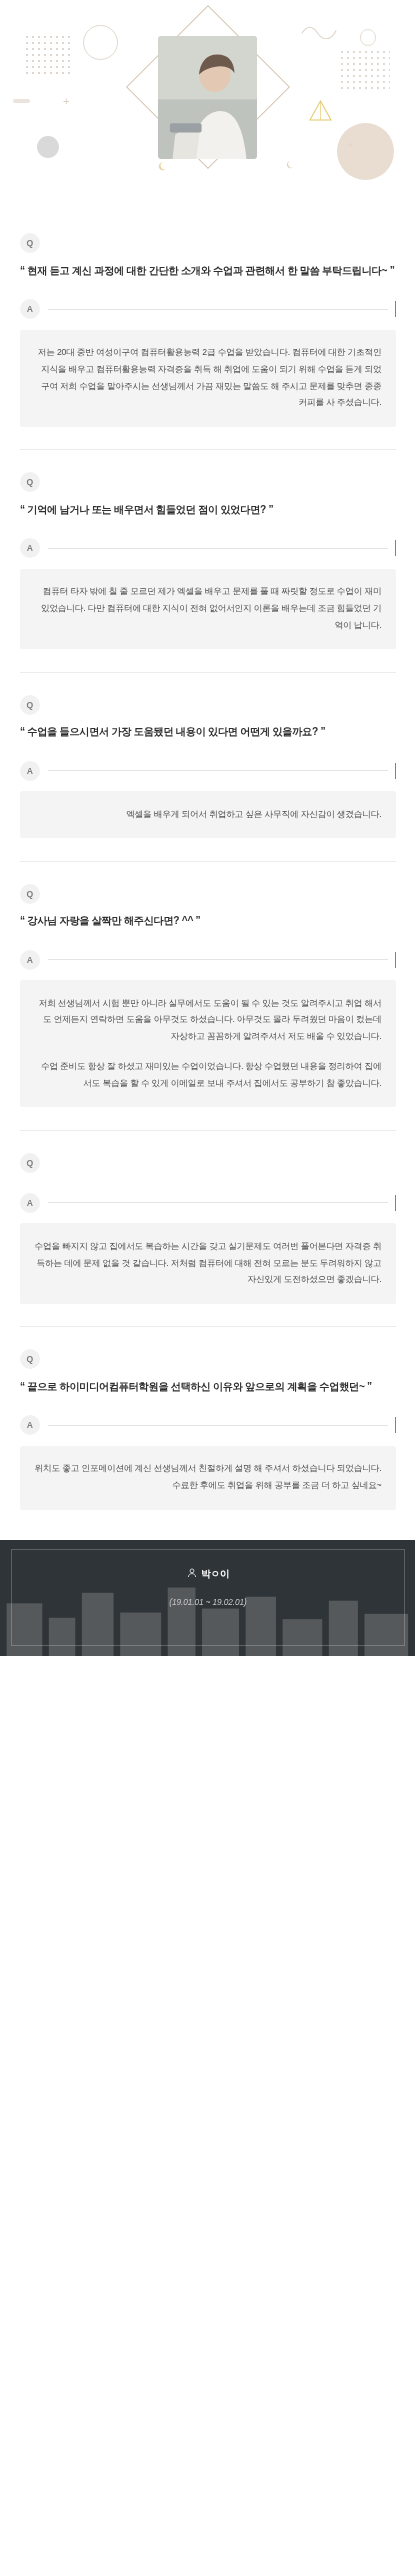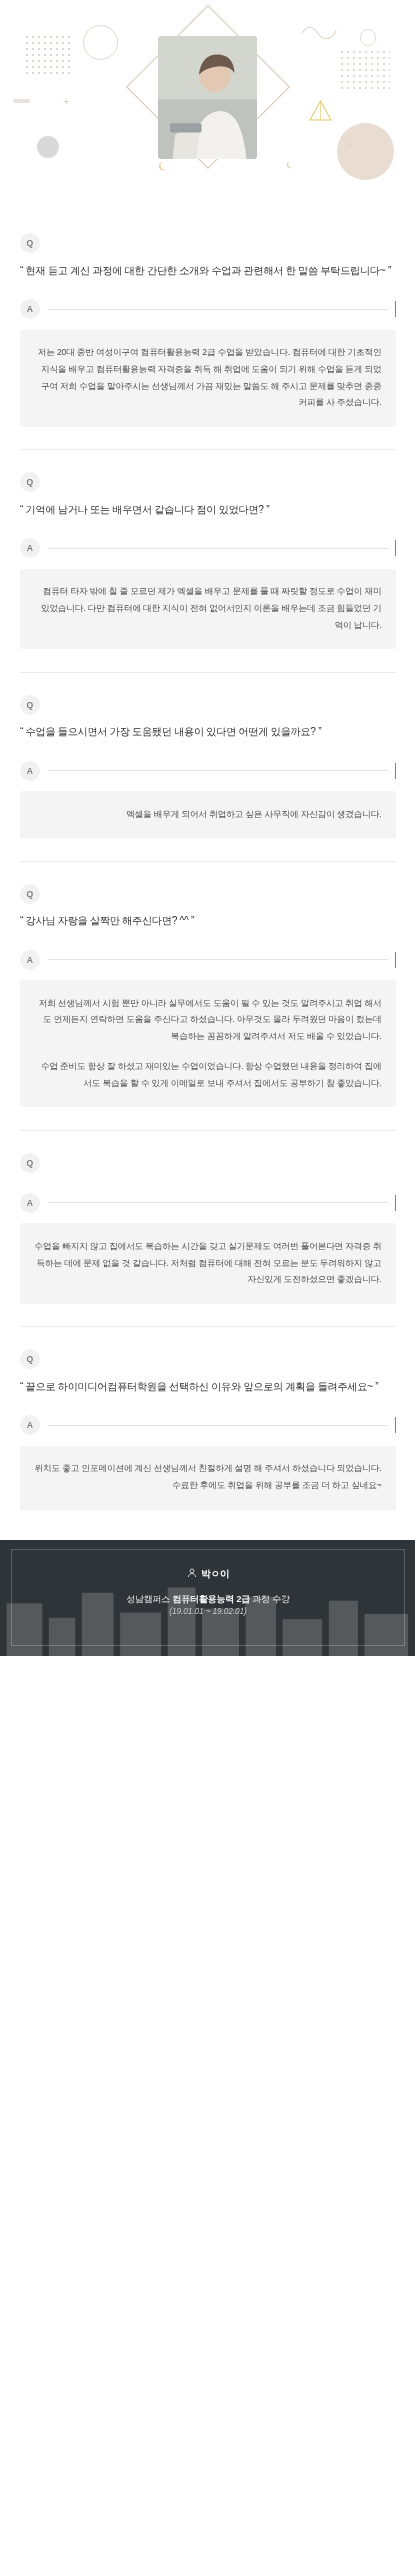--- a/index.html
+++ b/index.html
@@ -135,21 +135,21 @@
     align-items: center;
     justify-content: center;
     letter-spacing: 0.3px;
   }
   .q-badge { background: #f1f1f1; color: #7d7d7d; }
   .a-badge { background: #f1f1f1; color: #7d7d7d; }
 
   .q-text {
     margin-top: 9.2px;
     font-size: 10.2px;
-    font-weight: normal;
+    font-weight: bold;
     line-height: 1.62;
     color: #2f2f2f;
     letter-spacing: -0.3px;
   }
 
   .a-row {
     margin-top: 20px;
     display: flex;
     align-items: center;
     justify-content: space-between;
@@ -214,21 +214,21 @@
     font-family: Liberation Serif, serif;
   }
   .f-course {
     margin-top: 12px;
     font-size: 9px;
     letter-spacing: -0.2px;
     color: #f0f0f0;
   }
   .f-course b { font-weight: bold; }
   .f-date {
-    margin-top: 0;
+    margin-top: 16px;
     font-size: 8.3px;
     color: #c9c9c9;
     font-style: italic;
     letter-spacing: -0.1px;
   }
   .footer-border {
     position: absolute;
     left: 10.6px; right: 10.6px; top: 9.2px; bottom: 9.2px;
     border: 0.7px solid rgba(255,255,255,0.22);
     pointer-events: none;
@@ -294,21 +294,21 @@
         <div class="a-tick"></div>
       </div>
       <div class="a-card">
         <p>저는 20대 중반 여성이구여 컴퓨터활용능력 2급 수업을 받았습니다. 컴퓨터에 대한 기초적인 지식을 배우고 컴퓨터활용능력 자격증을 취득 해 취업에 도움이 되기 위해 수업을 듣게 되었구여 저희 수업을 맡아주시는 선생님께서 가끔 재밌는 말씀도 해 주시고 문제를 맞추면 종종 커피를 사 주셨습니다.</p>
       </div>
       <div class="sep"></div>
     </div>
 
     <div class="qa-block">
       <div class="badge q-badge">Q</div>
-      <div class="q-text">“ 기억에 남거나 또는 배우면서 같습니다 점이 있었다면? ”</div>
+      <div class="q-text">“ 기억에 남거나 또는 배우면서 힘들었던 점이 있었다면? ”</div>
       <div class="a-row">
         <div class="badge a-badge">A</div>
         <div class="a-rule"></div>
         <div class="a-tick"></div>
       </div>
       <div class="a-card">
         <p>컴퓨터 타자 밖에 칠 줄 모르던 제가 엑셀을 배우고 문제를 풀 때 짜릿할 정도로 수업이 재미있었습니다. 다만 컴퓨터에 대한 지식이 전혀 없어서인지 이론을 배우는데 조금 힘들었던 기억이 납니다.</p>
       </div>
       <div class="sep"></div>
     </div>
@@ -329,42 +329,42 @@
 
     <div class="qa-block">
       <div class="badge q-badge">Q</div>
       <div class="q-text">“ 강사님 자랑을 살짝만 해주신다면? ^^ ”</div>
       <div class="a-row">
         <div class="badge a-badge">A</div>
         <div class="a-rule"></div>
         <div class="a-tick"></div>
       </div>
       <div class="a-card">
-        <p>저희 선생님께서 시험 뿐만 아니라 실무에서도 도움이 될 수 있는 것도 알려주시고 취업 해서도 언제든지 연락하면 도움을 주신다고 하셨습니다. 아무것도 몰라 두려웠던 마음이 컸는데 복습하는 꼼꼼하게 알려주셔서 저도 배울 수 있었습니다.</p>
+        <p>저희 선생님께서 시험 뿐만 아니라 실무에서도 도움이 될 수 있는 것도 알려주시고 취업 해서도 언제든지 연락하면 도움을 아무것도 하셨습니다. 아무것도 몰라 두려웠던 마음이 컸는데 자상하고 꼼꼼하게 알려주셔서 저도 배울 수 있었습니다.</p>
         <p>수업 준비도 항상 잘 하셨고 재미있는 수업이었습니다. 항상 수업했던 내용을 정리하여 집에서도 복습을 할 수 있게 이메일로 보내 주셔서 집에서도 공부하기 참 좋았습니다.</p>
       </div>
       <div class="sep"></div>
     </div>
 
     <div class="qa-block">
       <div class="badge q-badge">Q</div>
       <div class="a-row">
         <div class="badge a-badge">A</div>
         <div class="a-rule"></div>
         <div class="a-tick"></div>
       </div>
       <div class="a-card">
         <p>수업을 빠지지 않고 집에서도 복습하는 시간을 갖고 실기문제도 여러번 풀어본다면 자격증 취득하는 데에 문제 없을 것 같습니다. 저처럼 컴퓨터에 대해 전혀 모르는 분도 두려워하지 않고 자신있게 도전하셨으면 좋겠습니다.</p>
       </div>
       <div class="sep"></div>
     </div>
 
     <div class="qa-block">
       <div class="badge q-badge">Q</div>
-      <div class="q-text">“ 끝으로 하이미디어컴퓨터학원을 선택하신 이유와 앞으로의 계획을 들려주세요~ ”</div>
+      <div class="q-text">“ 끝으로 하이미디어컴퓨터학원을 선택하신 이유와 앞으로의 계획을 수업했던~ ”</div>
       <div class="a-row">
         <div class="badge a-badge">A</div>
         <div class="a-rule"></div>
         <div class="a-tick"></div>
       </div>
       <div class="a-card">
         <p>위치도 좋고 인포메이션에 계신 선생님께서 친절하게 설명 해 주셔서 하셨습니다 되었습니다. 수료한 후에도 취업을 위해 공부를 조금 더 하고 싶네요~</p>
       </div>
     </div>
 
@@ -385,21 +385,18 @@
     </svg>
     <div class="footer-border"></div>
     <div class="footer-inner">
       <div class="f-person">
         <svg width="10" height="10" viewBox="0 0 16 16">
           <circle cx="8" cy="4.6" r="3.1" fill="none" stroke="#ffffff" stroke-width="1.2"></circle>
           <path d="M2.2 14.4 C2.6 10.4 5 9 8 9 s5.4 1.4 5.8 5.4" fill="none" stroke="#ffffff" stroke-width="1.2"></path>
         </svg>
         <span>박ㅇ이</span>
       </div>
-      <div class="f-course">
-        <span>성남캠퍼스 </span><b>컴퓨터활용능력 2급</b><span> 과정 수강</span>
-      </div>
       <div class="f-date">(19.01.01 ~ 19.02.01)</div>
     </div>
   </div>
 
 </div>
 
 
 </body></html>

